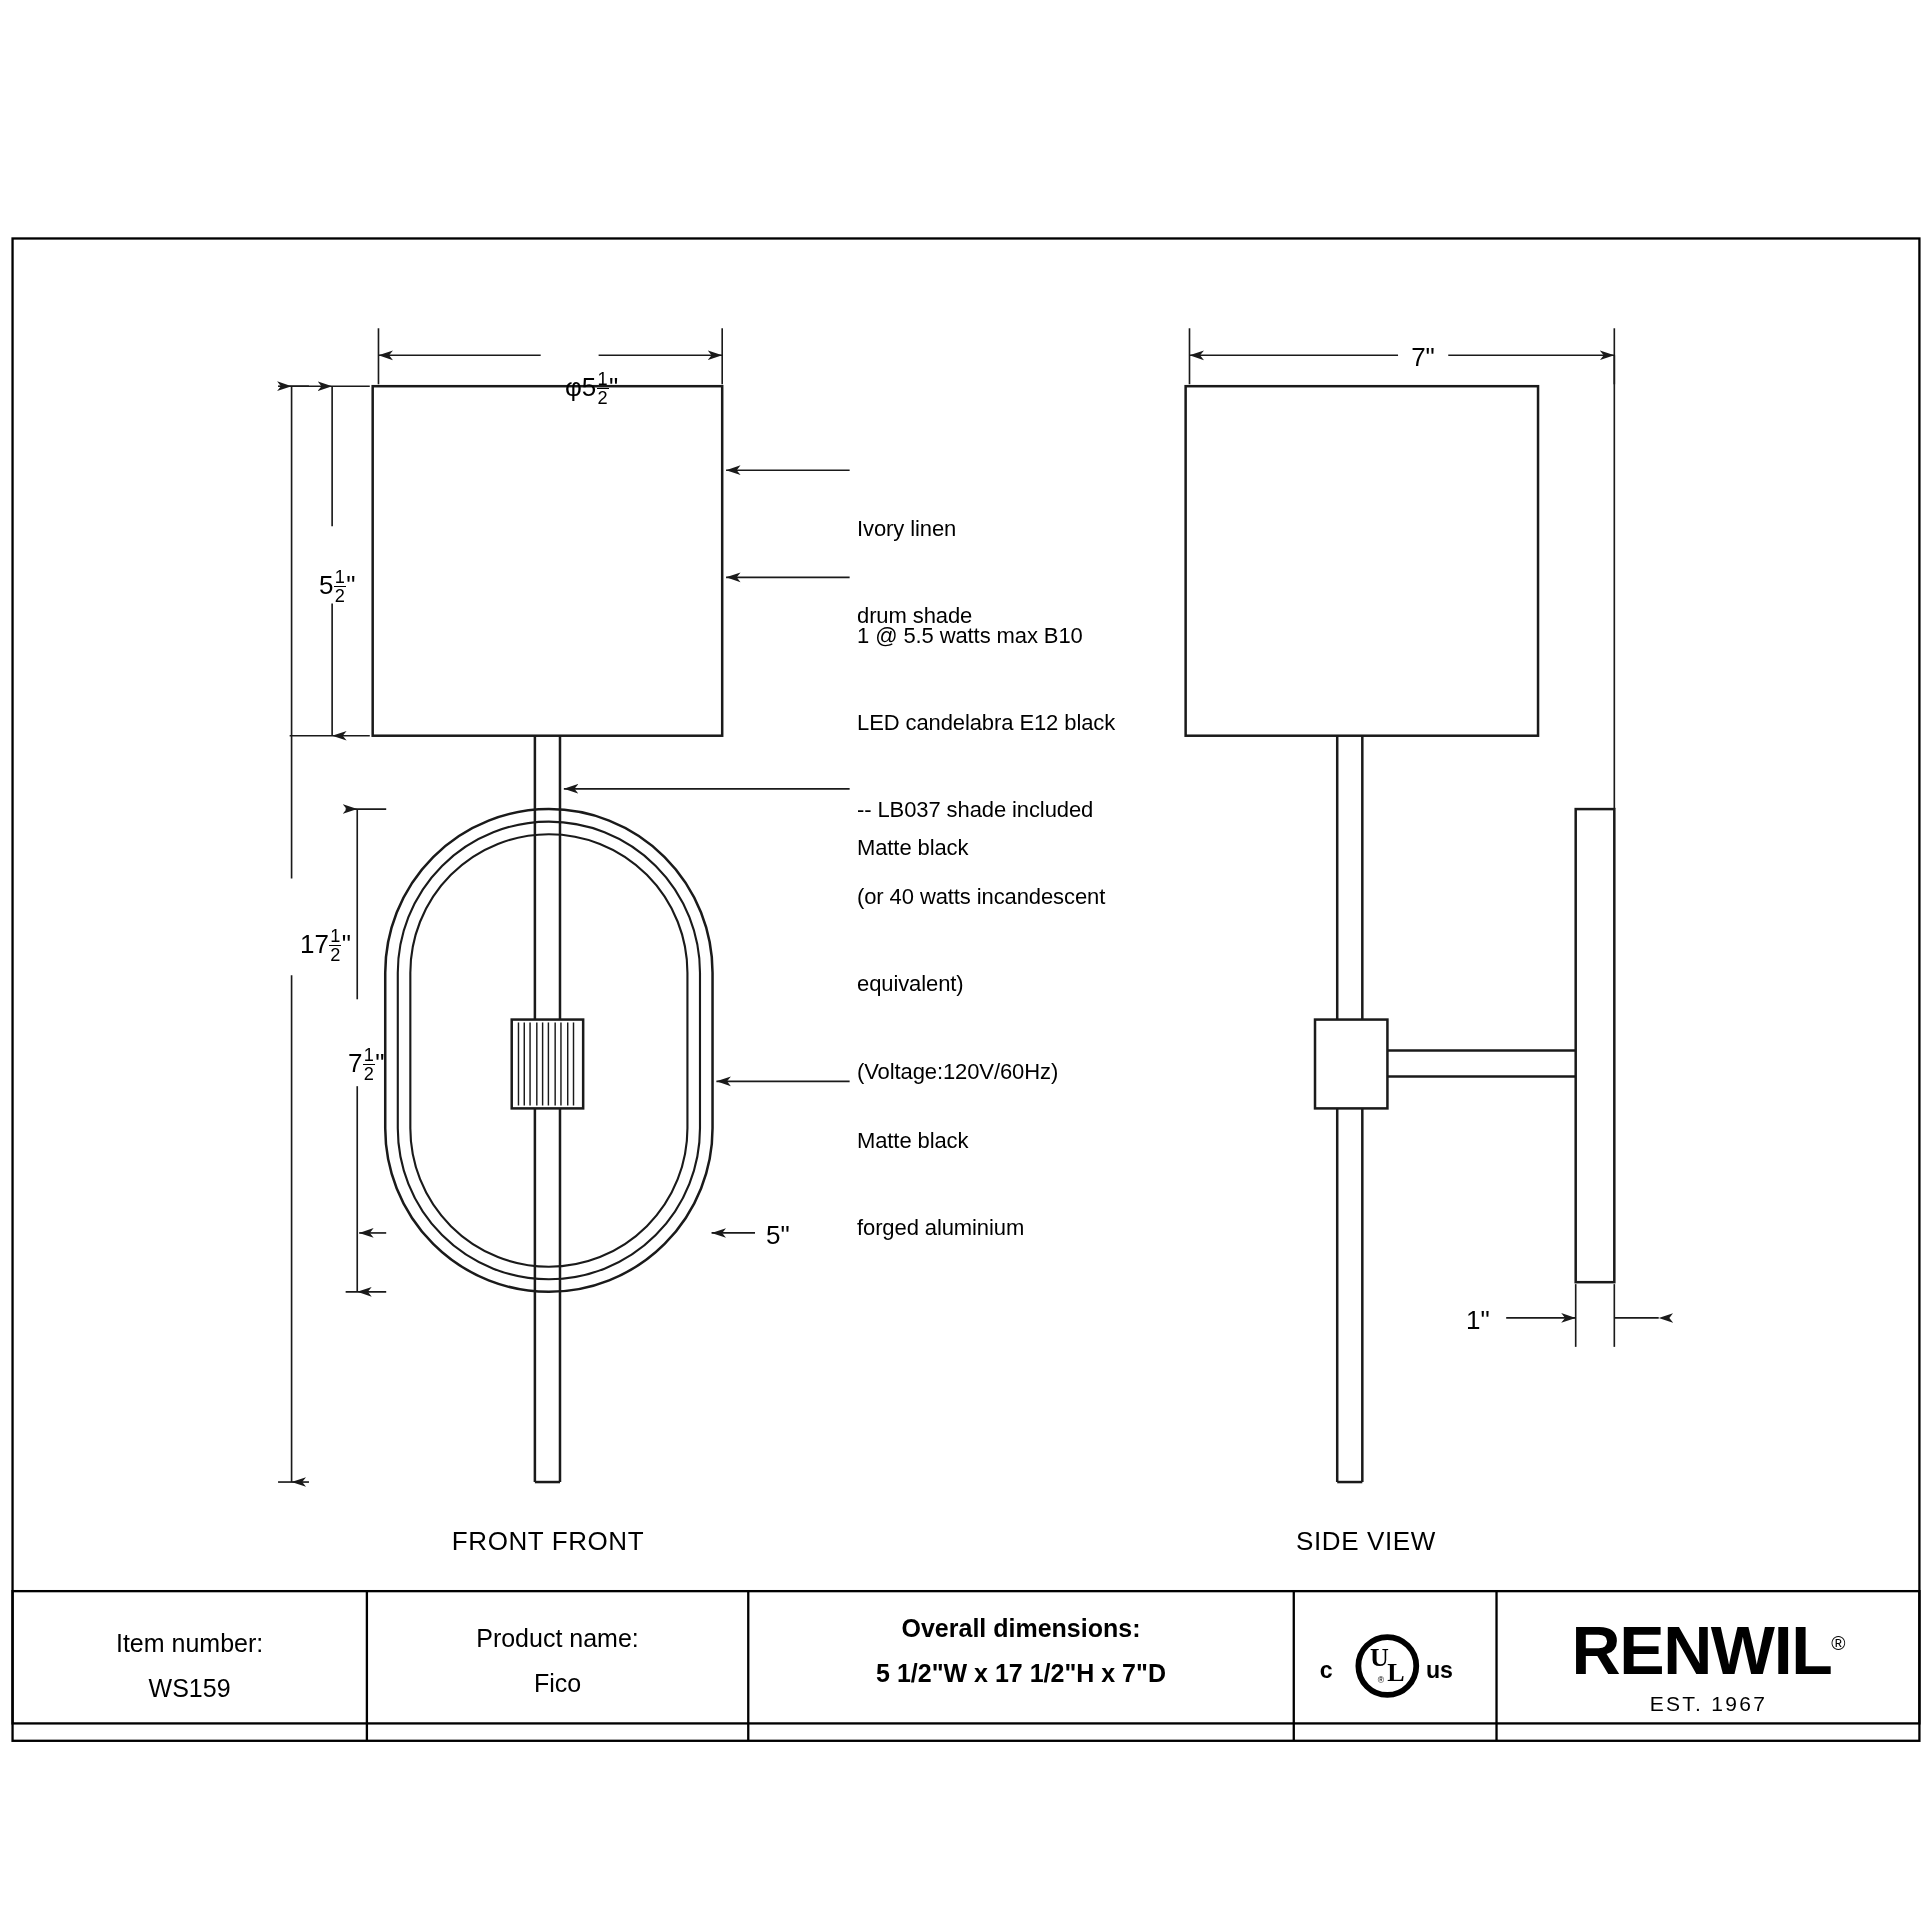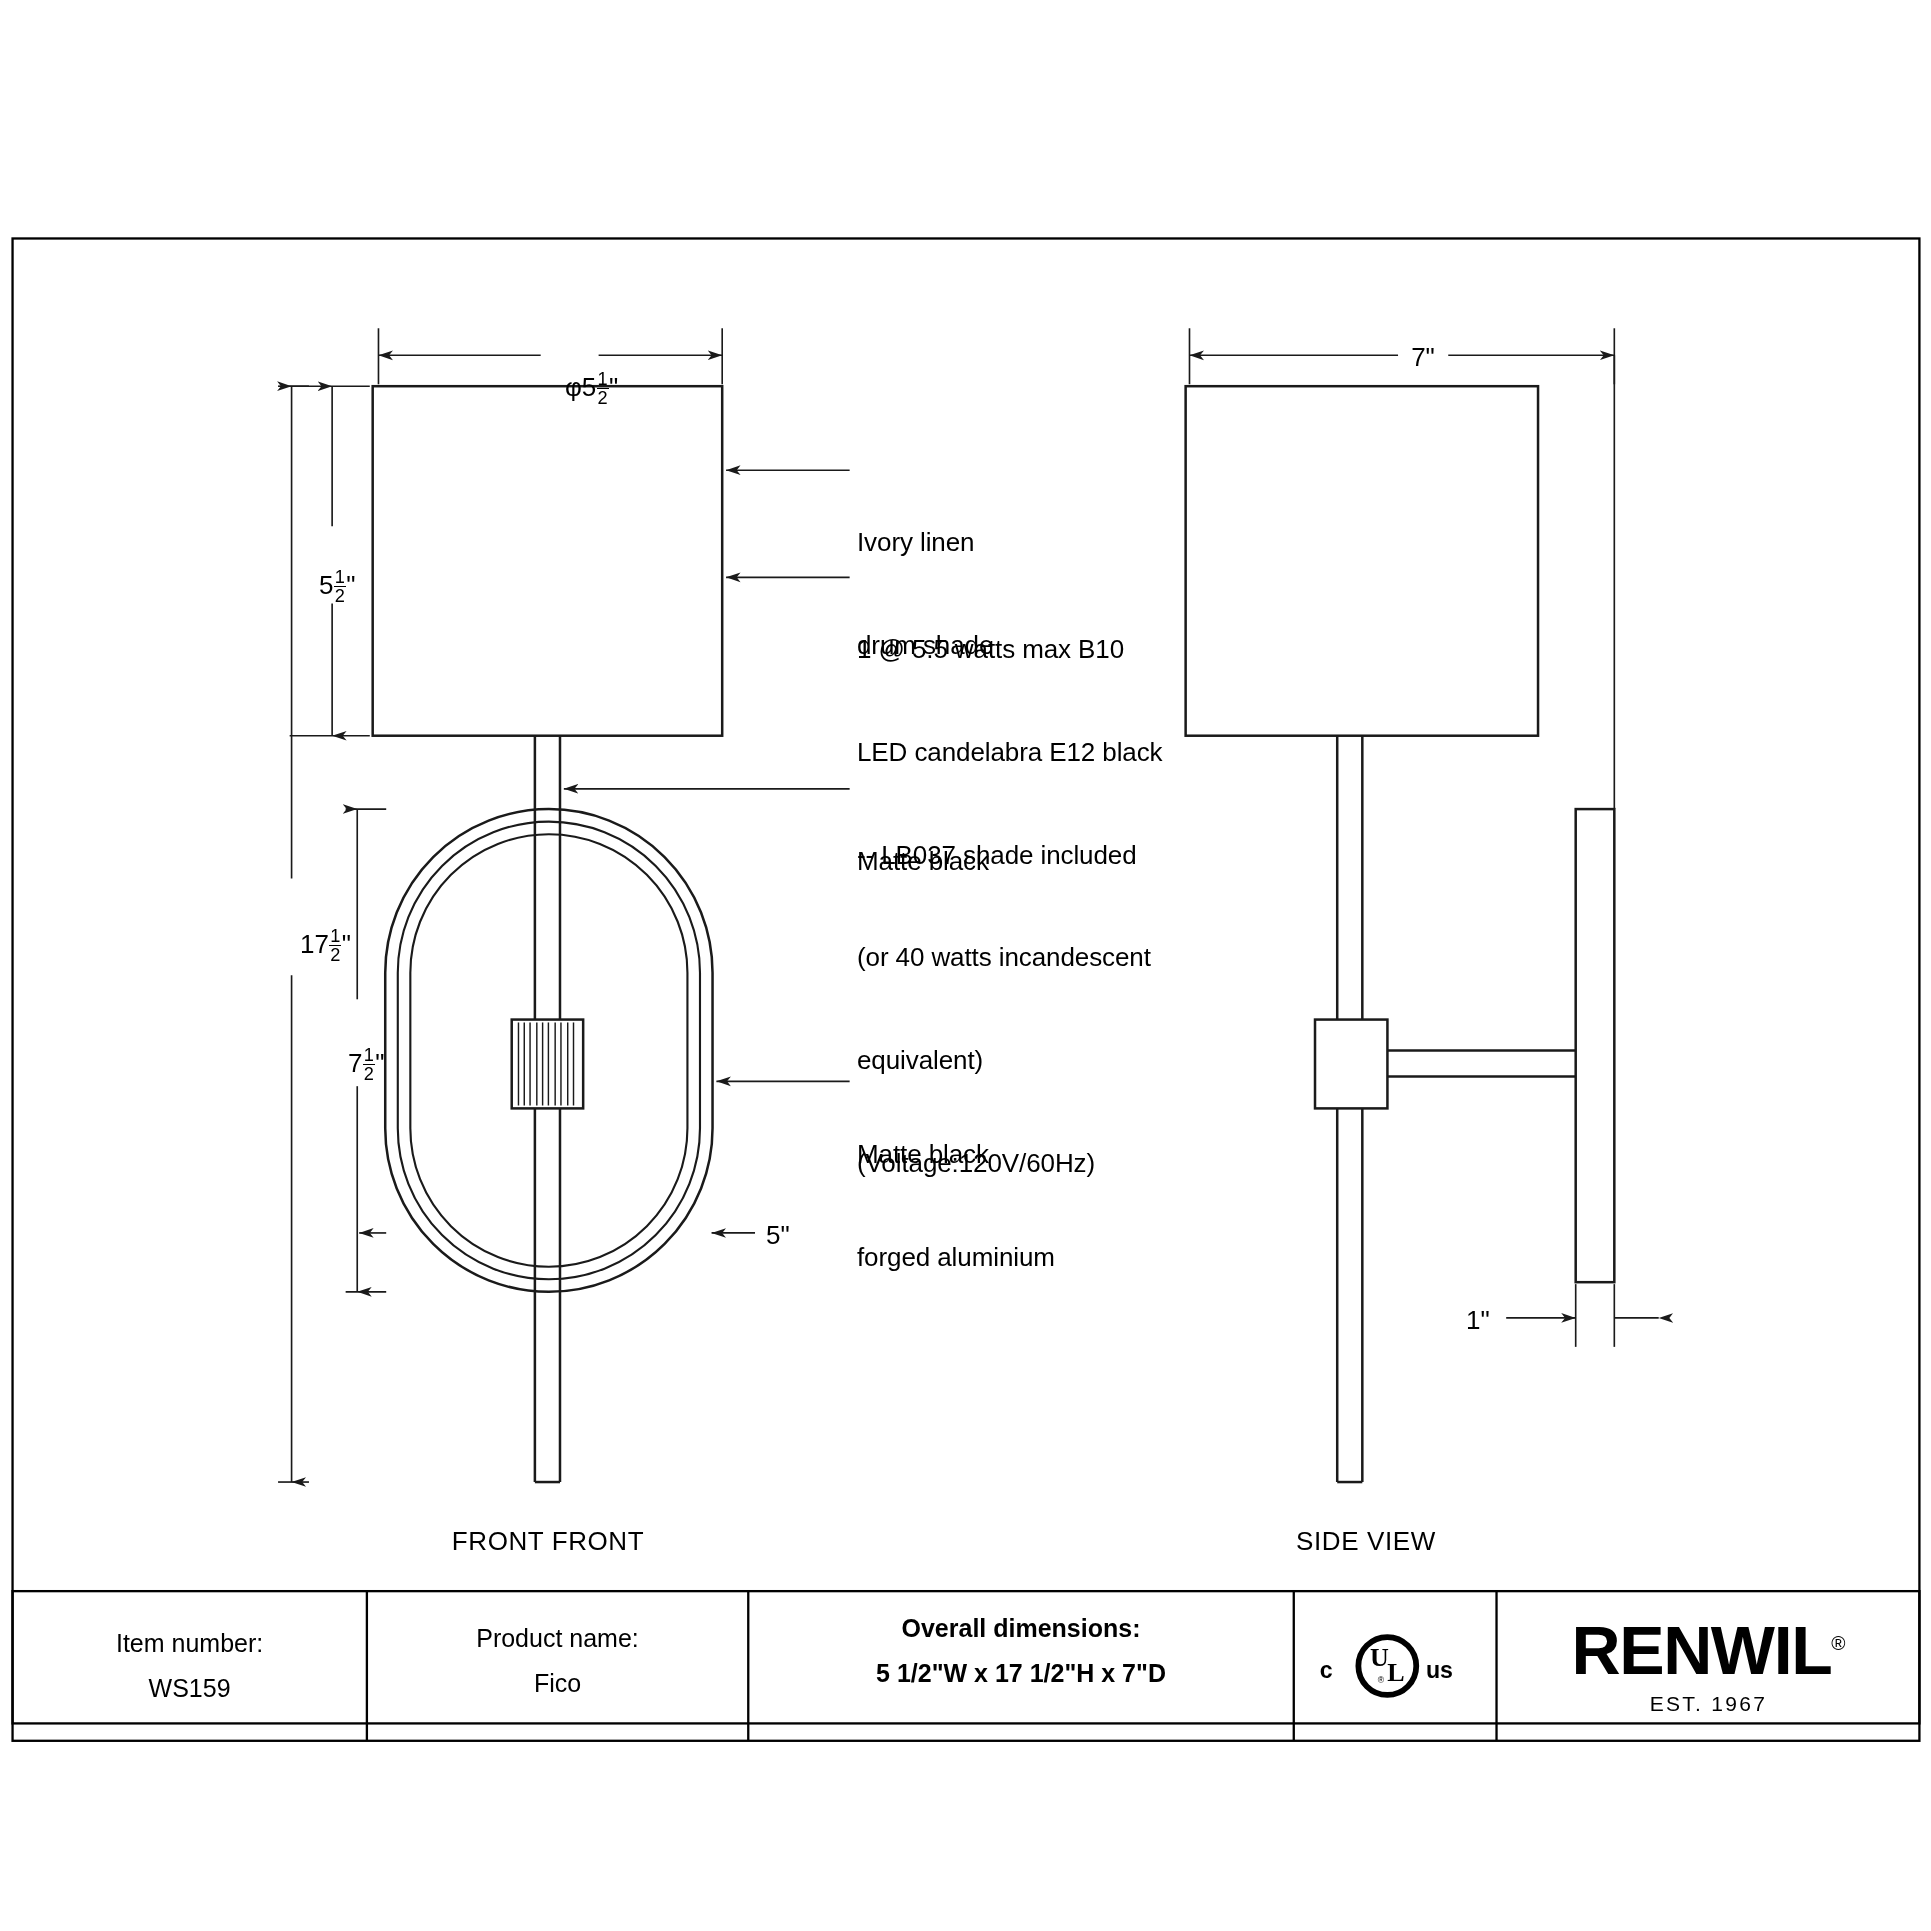--- a/index.html
+++ b/index.html
@@ -28,21 +28,21 @@
     height: 1931px;
   }
   .txt {
     position: absolute;
     font-family: "Liberation Sans", sans-serif;
     color: #000;
     white-space: pre;
     line-height: 1.32;
   }
   .ann {
-    font-size: 26px;
+    font-size: 22px;
     letter-spacing: -0.1px;
   }
   .viewlabel {
     font-size: 26px;
     letter-spacing: 0.6px;
   }
   .dimtxt {
     font-size: 26px;
   }
   

